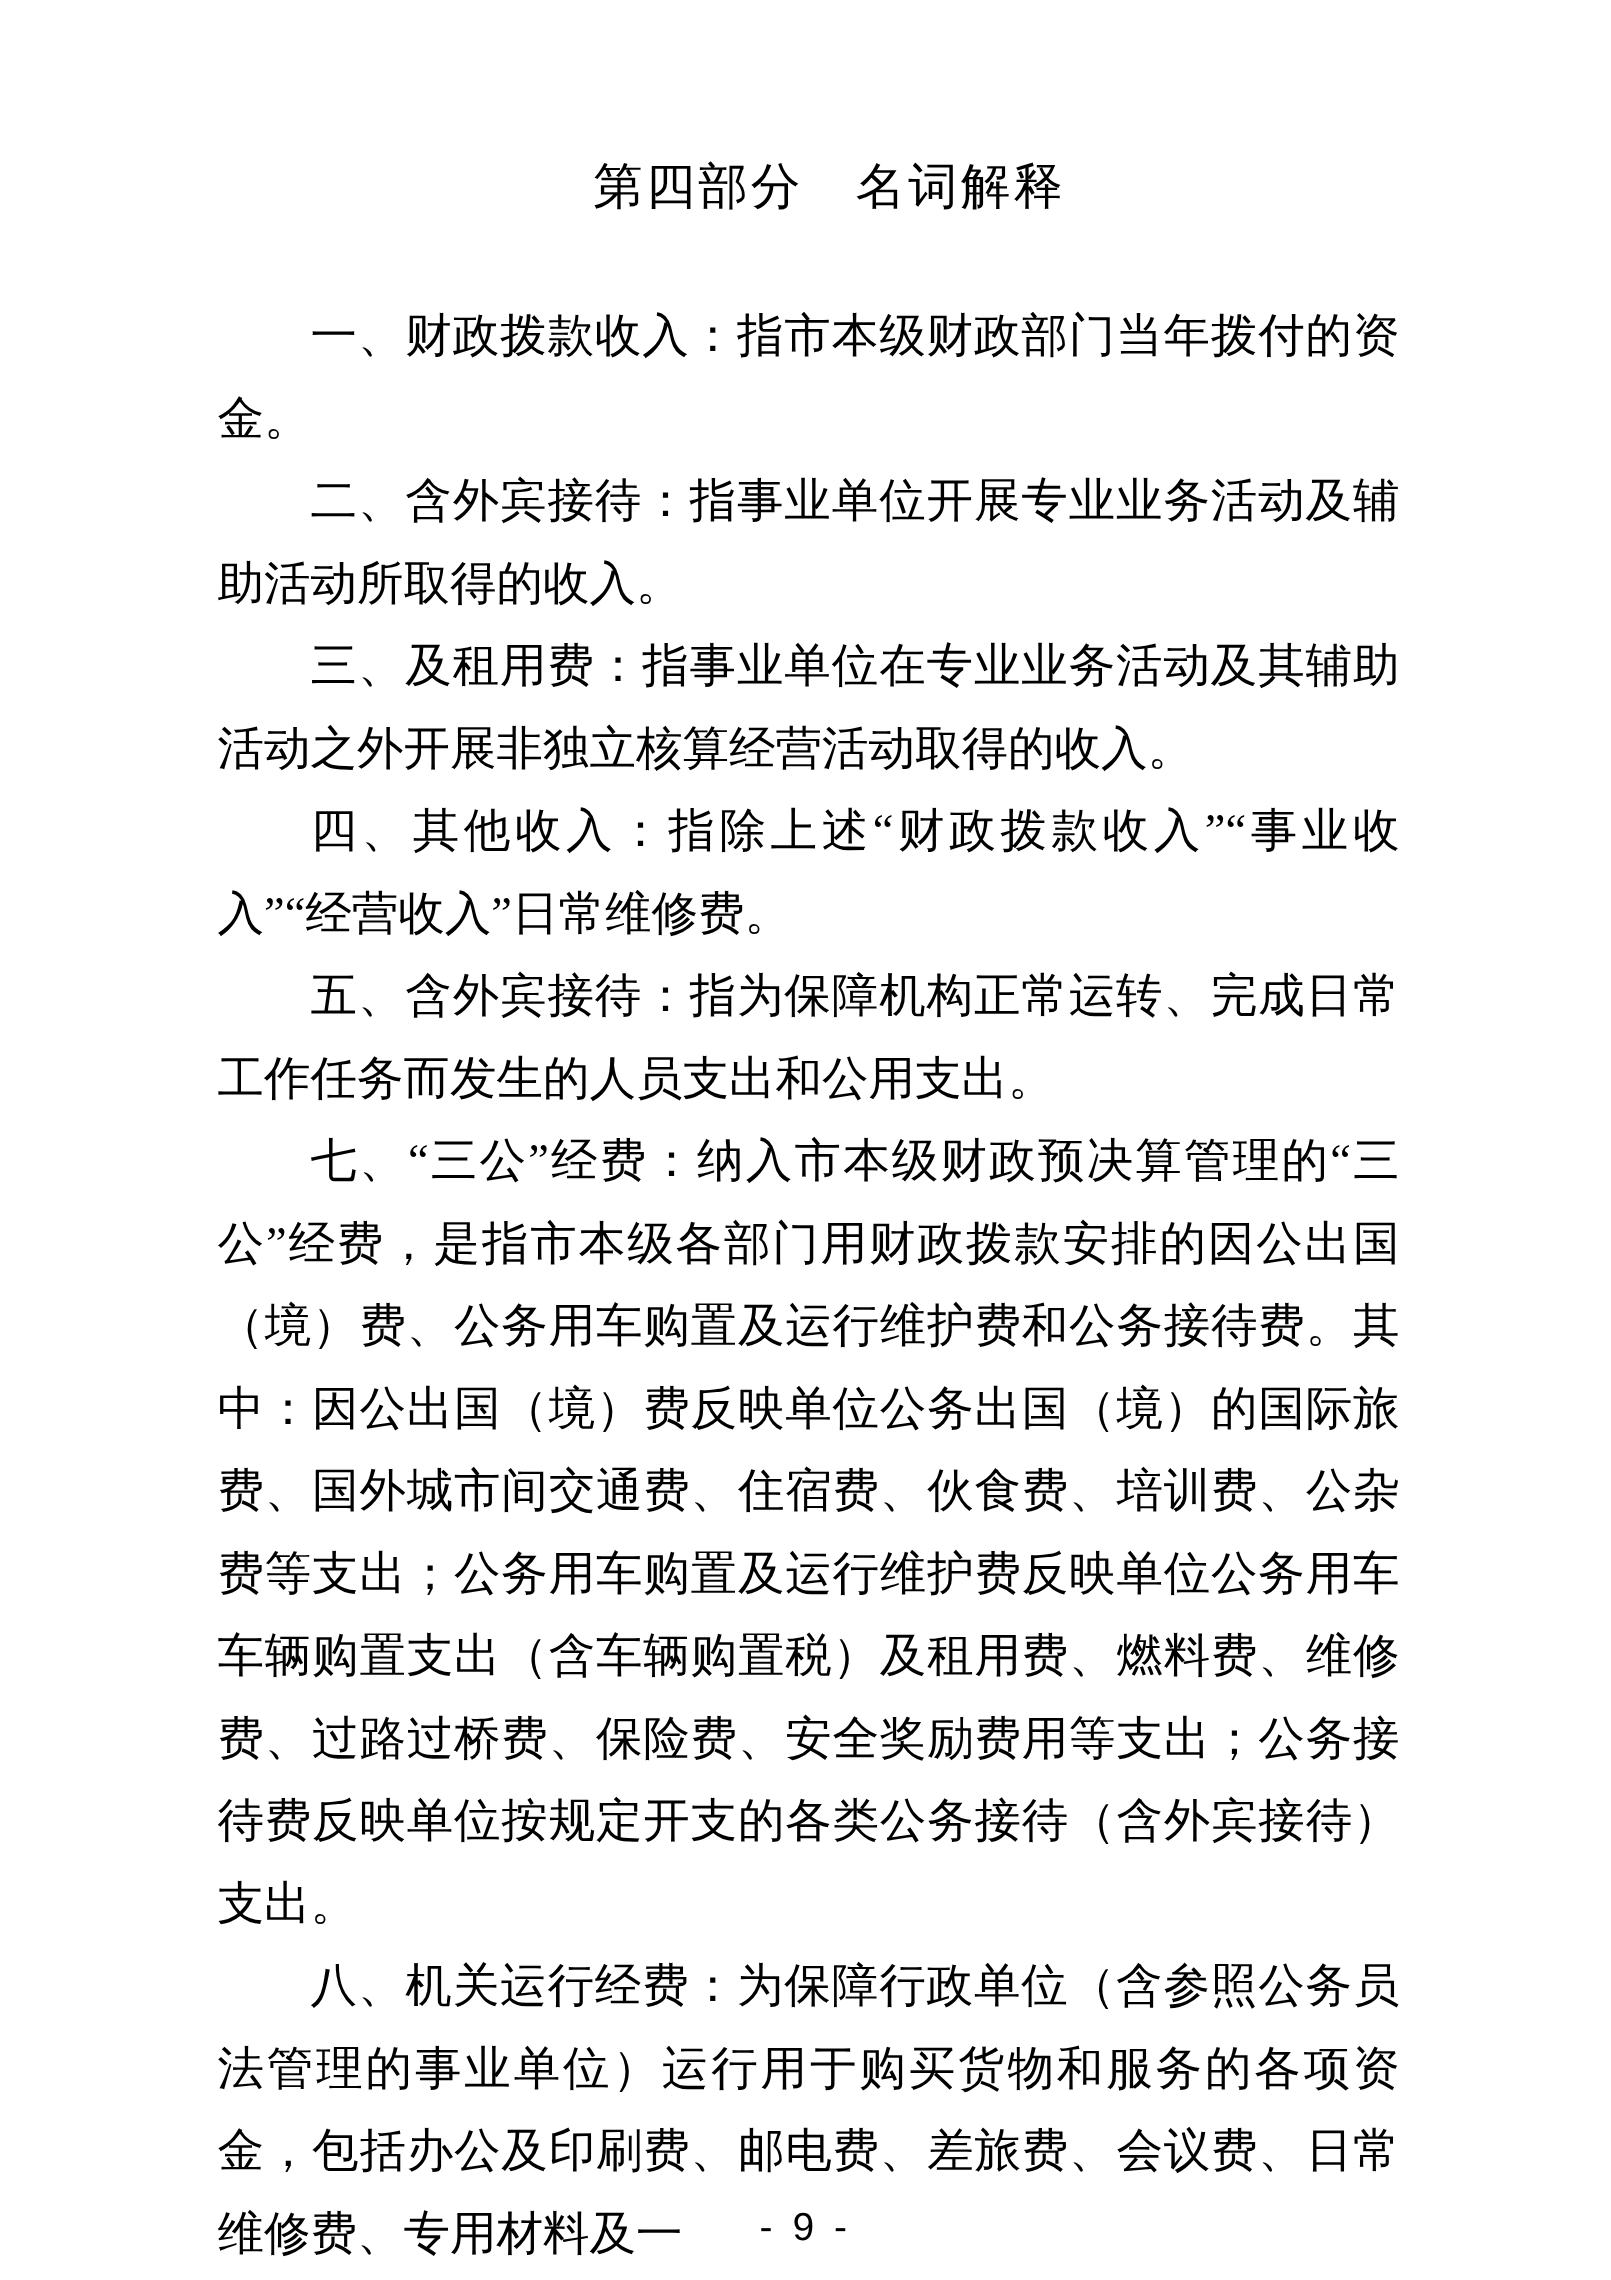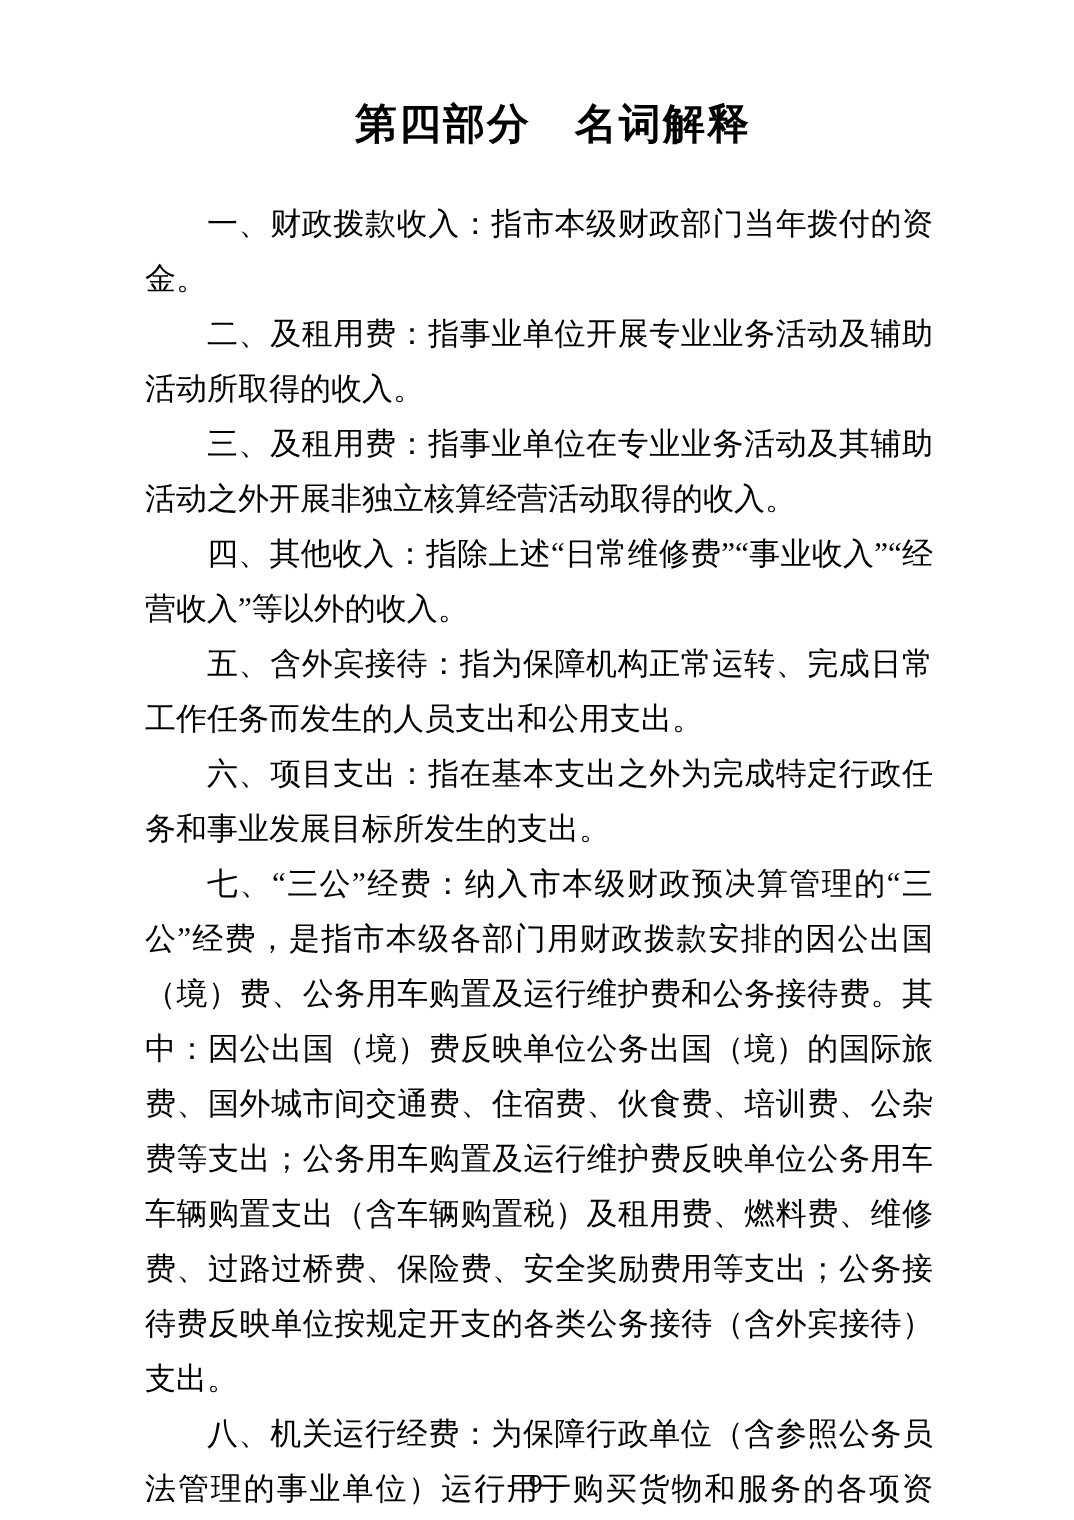--- a/index.html
+++ b/index.html
@@ -17,22 +17,22 @@
     font-family: "Liberation Serif", "DejaVu Serif", serif;
   }
   .doc-title {
     position: absolute;
     top: 100px;
     left: 0;
     right: 0;
     margin: 0;
     text-align: center;
     font-family: "Liberation Sans", "DejaVu Sans", sans-serif;
-    font-weight: 700;
-    font-size: 42px;
+    font-weight: 400;
+    font-size: 33px;
     line-height: 48px;
     letter-spacing: 2px;
     color: #000000;
     padding-left: 32px;
   }
   .doc-body {
     position: absolute;
     top: 196px;
     left: 145px;
     width: 788px;
@@ -62,24 +62,23 @@
 </style>
 </head>
 <body>
 
 <div class="page">
 
   <h1 class="doc-title">第四部分　名词解释</h1>
 
   <div class="doc-body">
     <p>一、财政拨款收入：指市本级财政部门当年拨付的资金。</p>
-    <p>二、及租用费：指事业单位开展专业业务活动及辅助活动所取得的收入。</p>
+    <p>二、含外宾接待：指事业单位开展专业业务活动及辅助活动所取得的收入。</p>
     <p>三、及租用费：指事业单位在专业业务活动及其辅助活动之外开展非独立核算经营活动取得的收入。</p>
-    <p>四、其他收入：指除上述“日常维修费”“事业收入”“经营收入”等以外的收入。</p>
+    <p>四、其他收入：指除上述“财政拨款收入”“事业收入”“经营收入”日常维修费。</p>
     <p>五、含外宾接待：指为保障机构正常运转、完成日常工作任务而发生的人员支出和公用支出。</p>
-    <p>六、项目支出：指在基本支出之外为完成特定行政任务和事业发展目标所发生的支出。</p>
     <p>七、“三公”经费：纳入市本级财政预决算管理的“三公”经费，是指市本级各部门用财政拨款安排的因公出国（境）费、公务用车购置及运行维护费和公务接待费。其中：因公出国（境）费反映单位公务出国（境）的国际旅费、国外城市间交通费、住宿费、伙食费、培训费、公杂费等支出；公务用车购置及运行维护费反映单位公务用车车辆购置支出（含车辆购置税）及租用费、燃料费、维修费、过路过桥费、保险费、安全奖励费用等支出；公务接待费反映单位按规定开支的各类公务接待（含外宾接待）支出。</p>
     <p>八、机关运行经费：为保障行政单位（含参照公务员法管理的事业单位）运行用于购买货物和服务的各项资金，包括办公及印刷费、邮电费、差旅费、会议费、日常维修费、专用材料及一</p>
   </div>
 
   <div class="page-number">- 9 -</div>
 
 </div>
 
 </body></html>

